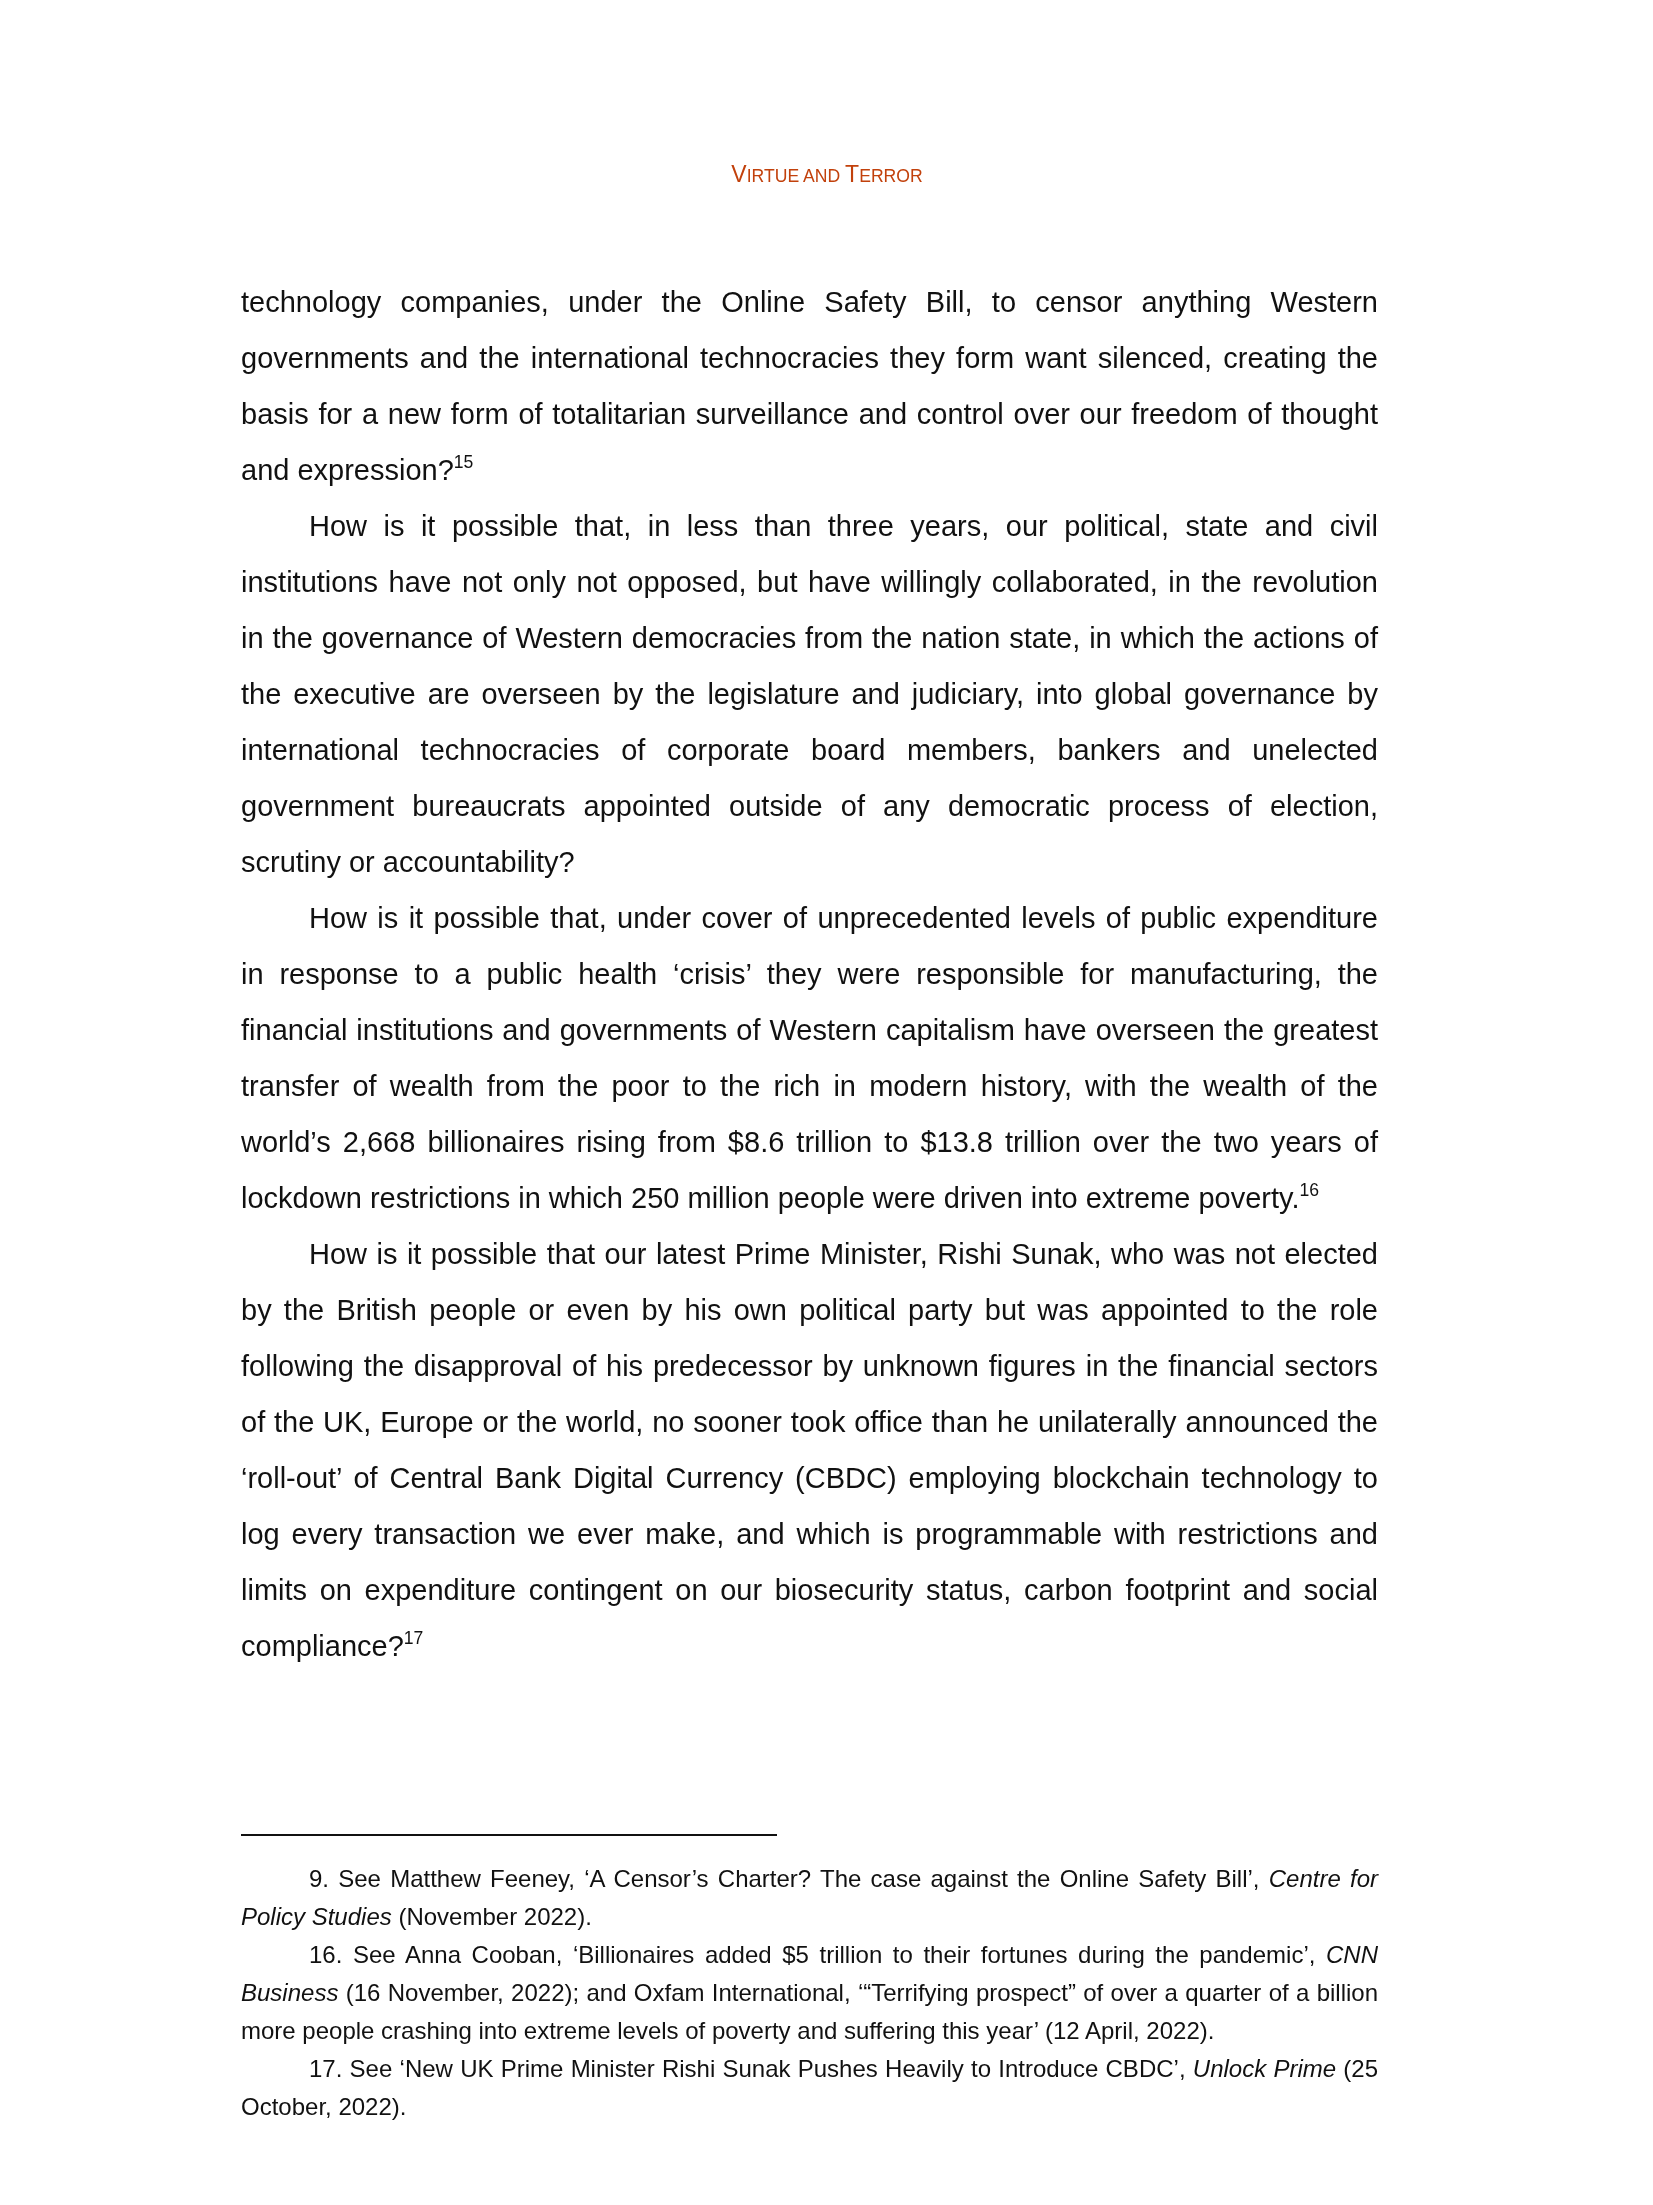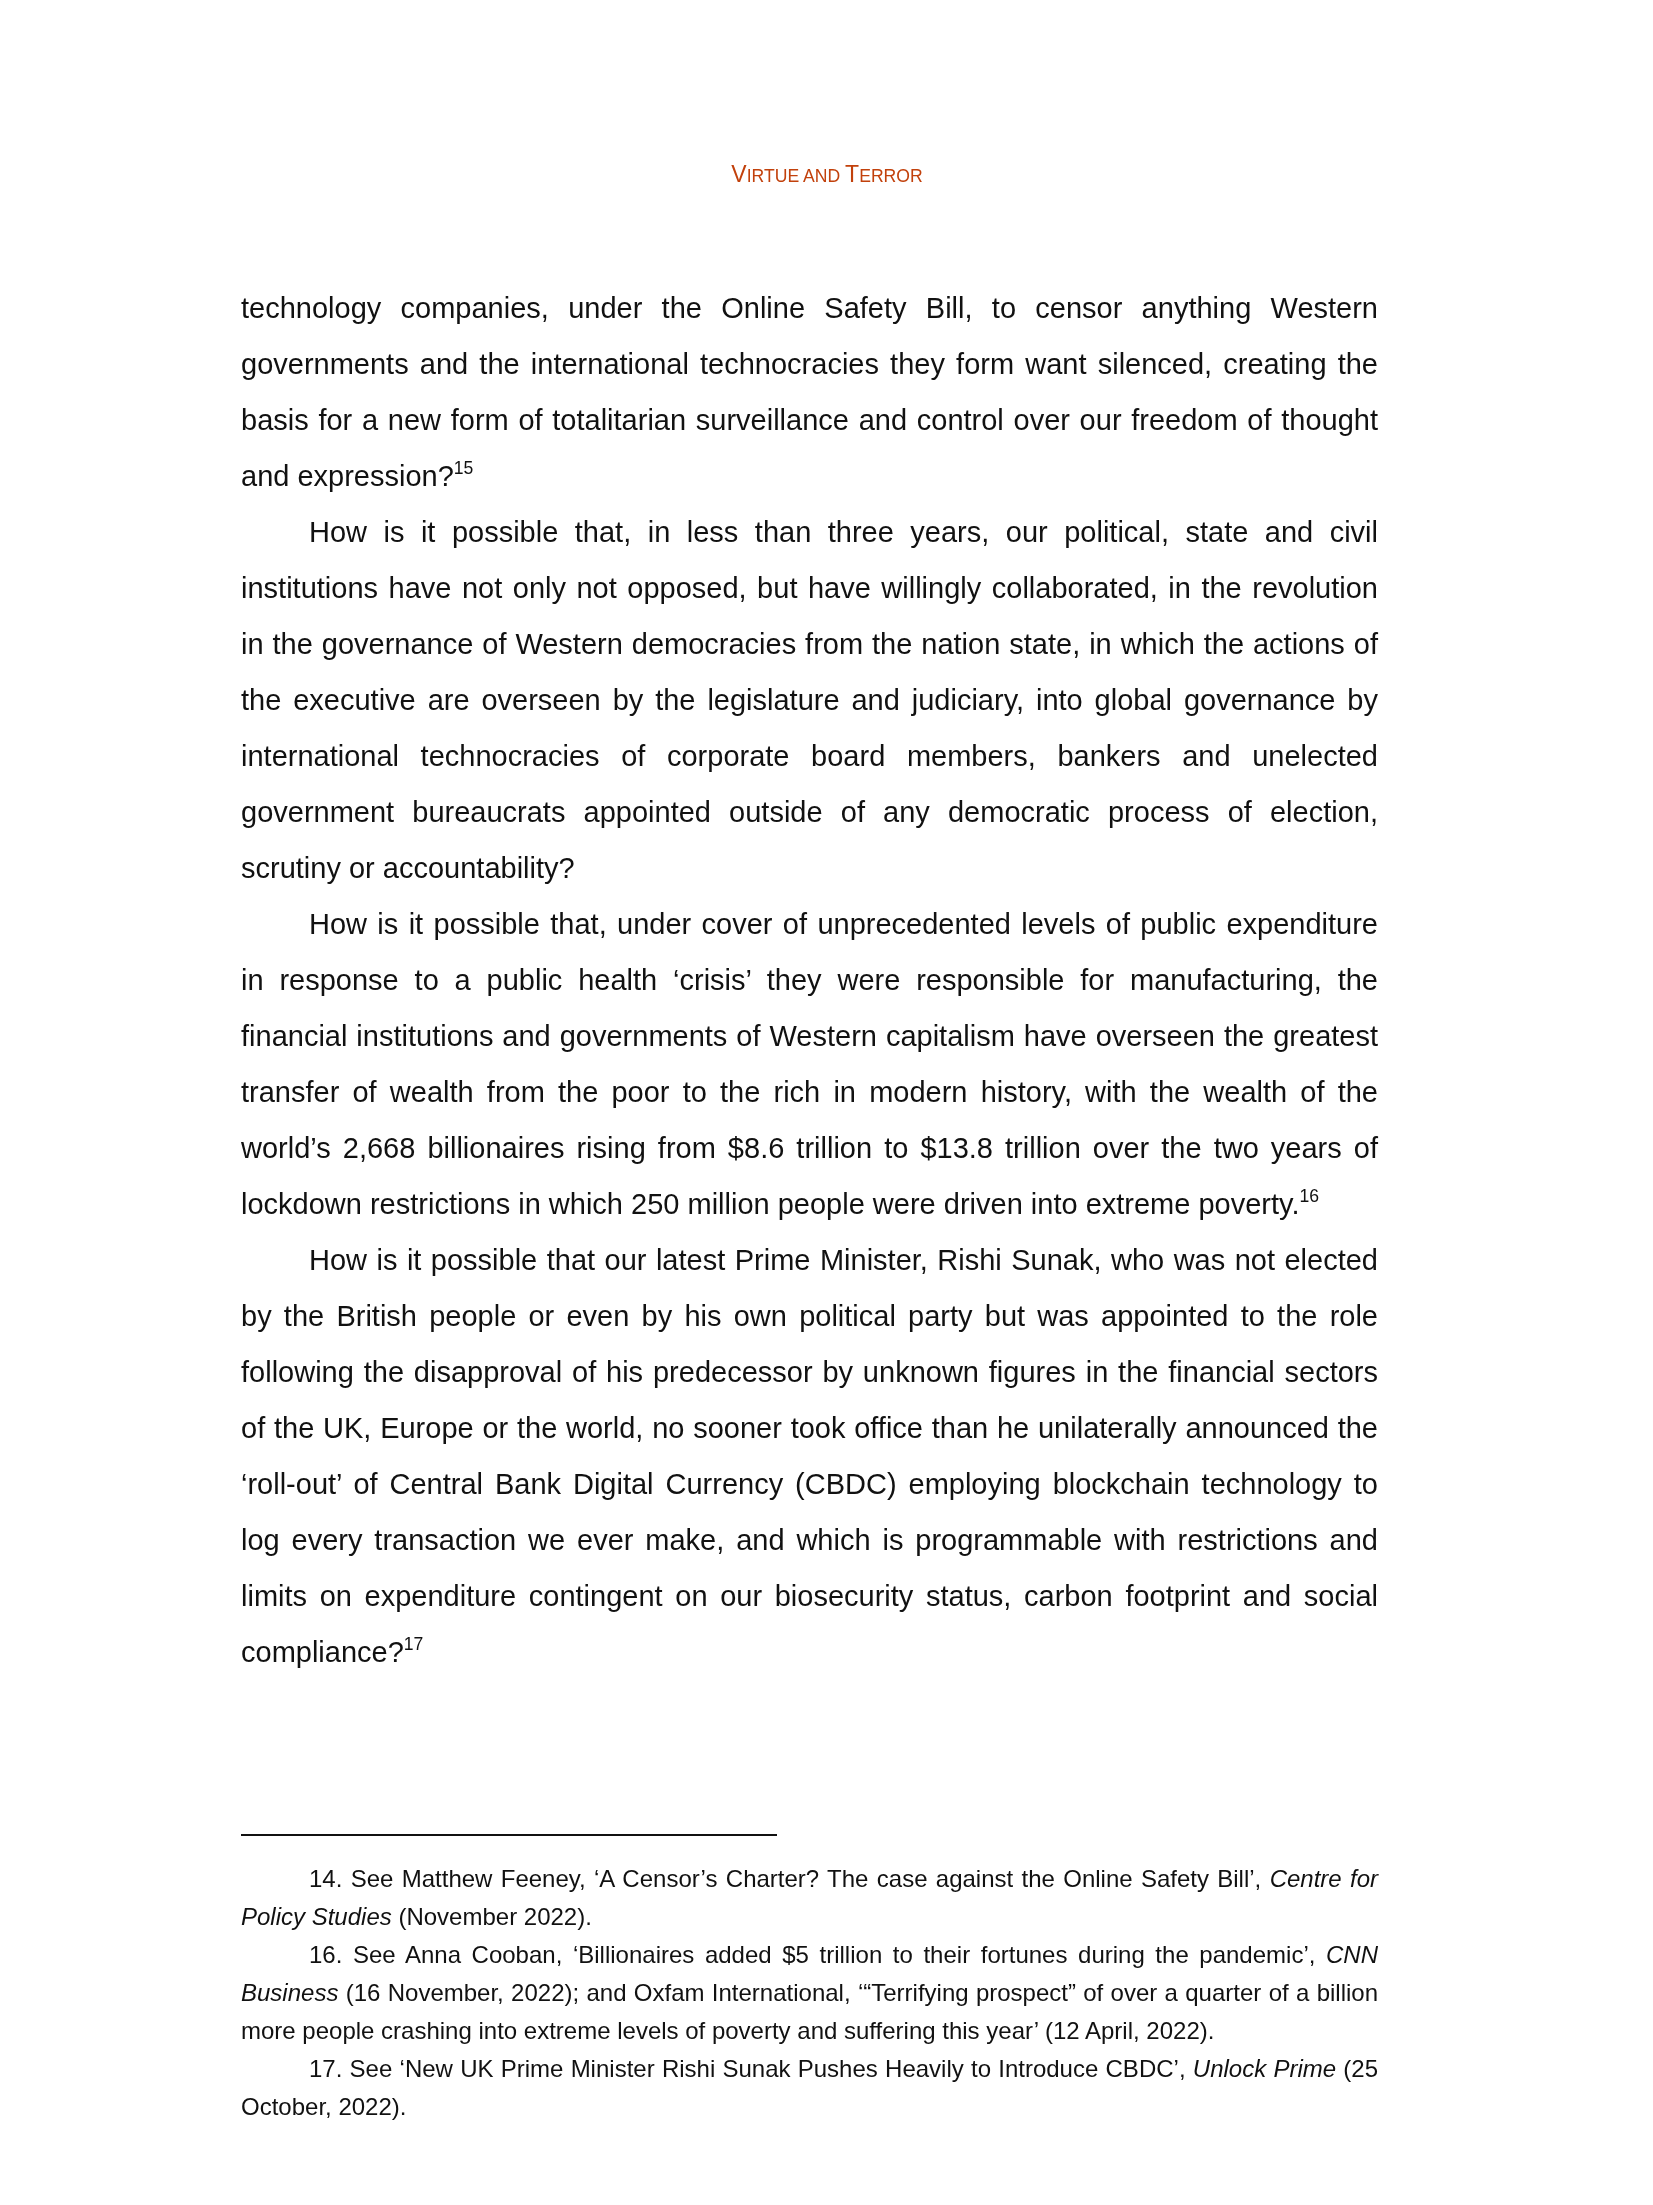--- a/index.html
+++ b/index.html
@@ -23,21 +23,21 @@
     text-align: center;
     font-size: 23px;
     letter-spacing: 0px;
     color: #c2410c;
   }
   .running-head .sc {
     font-size: 17.6px;
   }
   .body-text {
     position: absolute;
-    top: 280px;
+    top: 274px;
     left: 241px;
     width: 1137px;
     font-size: 29px;
     line-height: 56px;
     text-align: justify;
     hyphens: none;
   }
   .body-text p {
     margin: 0;
     text-indent: 68px;
@@ -85,17 +85,17 @@
 <div class="body-text">
   <p class="first"><span>technology companies, under the Online Safety Bill, to censor anything Western governments and the international technocracies they form want silenced, creating the basis for a new form of totalitarian surveillance and control over our freedom of thought and expression?</span><sup class="fnref">15</sup></p>
   <p><span>How is it possible that, in less than three years, our political, state and civil institutions have not only not opposed, but have willingly collaborated, in the revolution in the governance of Western democracies from the nation state, in which the actions of the executive are overseen by the legislature and judiciary, into global governance by international technocracies of corporate board members, bankers and unelected government bureaucrats appointed outside of any democratic process of election, scrutiny or accountability?</span></p>
   <p><span>How is it possible that, under cover of unprecedented levels of public expenditure in response to a public health ‘crisis’ they were responsible for manufacturing, the financial institutions and governments of Western capitalism have overseen the greatest transfer of wealth from the poor to the rich in modern history, with the wealth of the world’s 2,668 billionaires rising from $8.6 trillion to $13.8 trillion over the two years of lockdown restrictions in which 250 million people were driven into extreme poverty.</span><sup class="fnref">16</sup></p>
   <p><span>How is it possible that our latest Prime Minister, Rishi Sunak, who was not elected by the British people or even by his own political party but was appointed to the role following the disapproval of his predecessor by unknown figures in the financial sectors of the UK, Europe or the world, no sooner took office than he unilaterally announced the ‘roll-out’ of Central Bank Digital Currency (CBDC) employing blockchain technology to log every transaction we ever make, and which is programmable with restrictions and limits on expenditure contingent on our biosecurity status, carbon footprint and social compliance?</span><sup class="fnref">17</sup></p>
 </div>
 
 <div class="fn-rule"></div>
 
 <div class="footnotes">
-  <p><span>14. See Matthew Feeney, ‘A Censor’s Charter? The case against the Online Safety Bill’, </span><em>Centre for Policy Studies</em><span> (November 2022).</span></p>
+  <p><span>9. See Matthew Feeney, ‘A Censor’s Charter? The case against the Online Safety Bill’, </span><em>Centre for Policy Studies</em><span> (November 2022).</span></p>
   <p><span>16. See Anna Cooban, ‘Billionaires added $5 trillion to their fortunes during the pandemic’, </span><em>CNN Business</em><span> (16 November, 2022); and Oxfam International, ‘“Terrifying prospect” of over a quarter of a billion more people crashing into extreme levels of poverty and suffering this year’ (12 April, 2022).</span></p>
   <p><span>17. See ‘New UK Prime Minister Rishi Sunak Pushes Heavily to Introduce CBDC’, </span><em>Unlock Prime</em><span> (25 October, 2022).</span></p>
 </div>
 
 
 </body></html>

